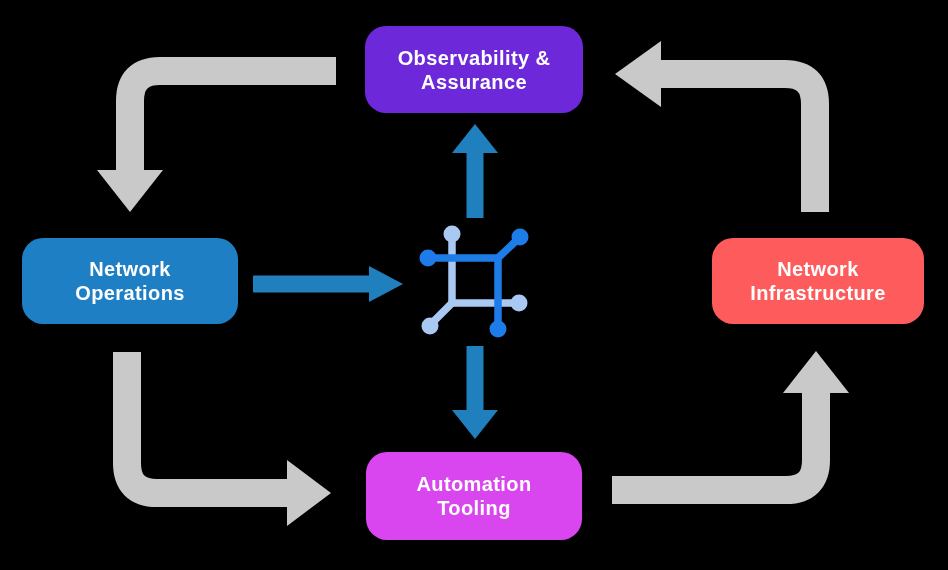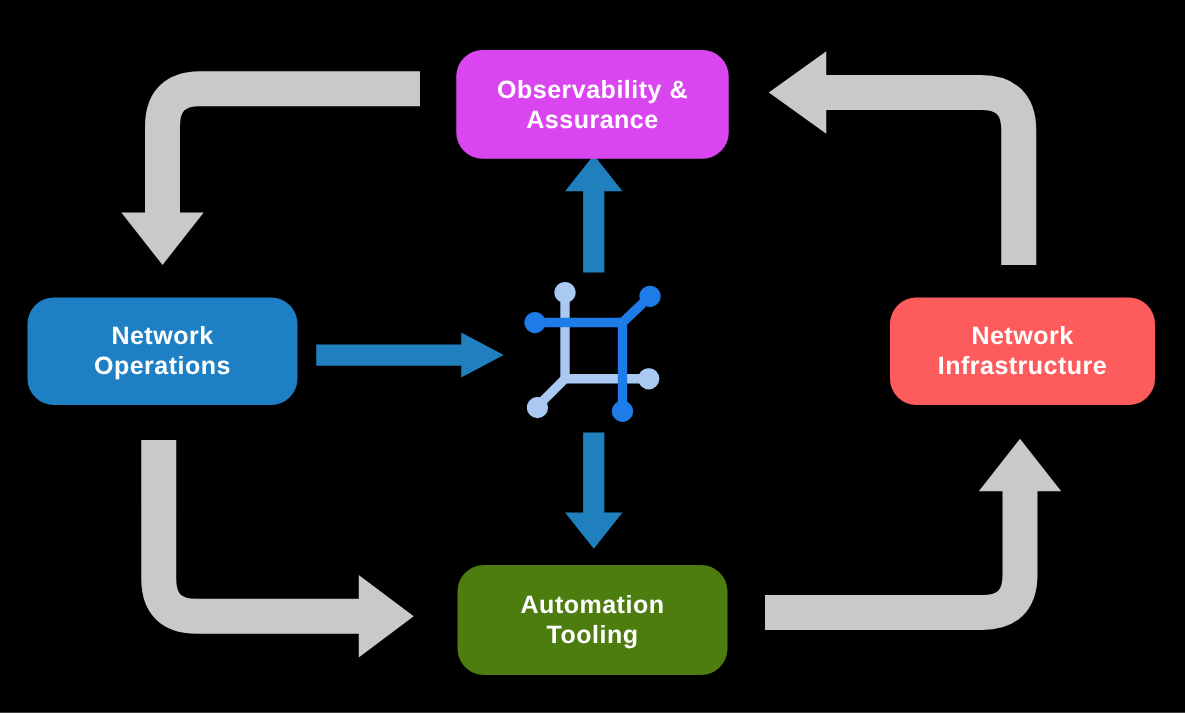--- a/index.html
+++ b/index.html
@@ -99,33 +99,33 @@
 
       <path class="icon-line" d="M428,258 L498,258" stroke="#1E7CE8"></path>
       <path class="icon-line" d="M498,258 L498,329" stroke="#1E7CE8"></path>
       <path class="icon-line" d="M498,258 L519,238" stroke="#1E7CE8"></path>
       <circle cx="428" cy="258" r="8.5" fill="#1E7CE8"></circle>
       <circle cx="498" cy="329" r="8.5" fill="#1E7CE8"></circle>
       <circle cx="520" cy="237" r="8.5" fill="#1E7CE8"></circle>
     </g>
   </svg>
 
-  <div class="node node-observability" style="background: #d946ef; margin-top: 14px;">
+  <div class="node node-observability" style="background: #6d28d9;">
     <span class="label" style="color: rgb(255, 255, 255);">Observability &amp;
 Assurance</span>
   </div>
 
   <div class="node node-operations" style="background: rgb(31, 127, 197);">
     <span class="label" style="color: rgb(255, 255, 255);">Network
 Operations</span>
   </div>
 
   <div class="node node-infrastructure" style="background: rgb(253, 91, 92);">
     <span class="label" style="color: rgb(255, 255, 255);">Network
 Infrastructure</span>
   </div>
 
-  <div class="node node-tooling" style="background: #4d7c0f;">
+  <div class="node node-tooling" style="background: #d946ef;">
     <span class="label" style="color: rgb(255, 255, 255);">Automation
 Tooling</span>
   </div>
 
 </div>
 
 </body></html>

